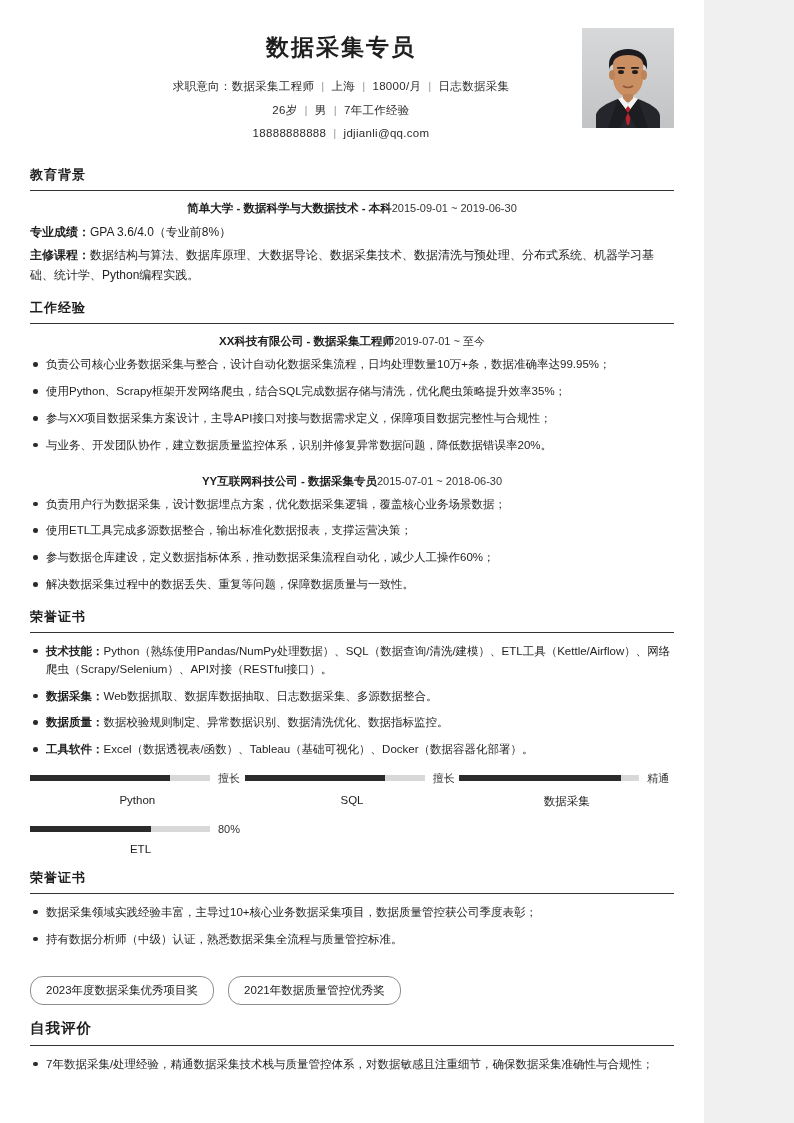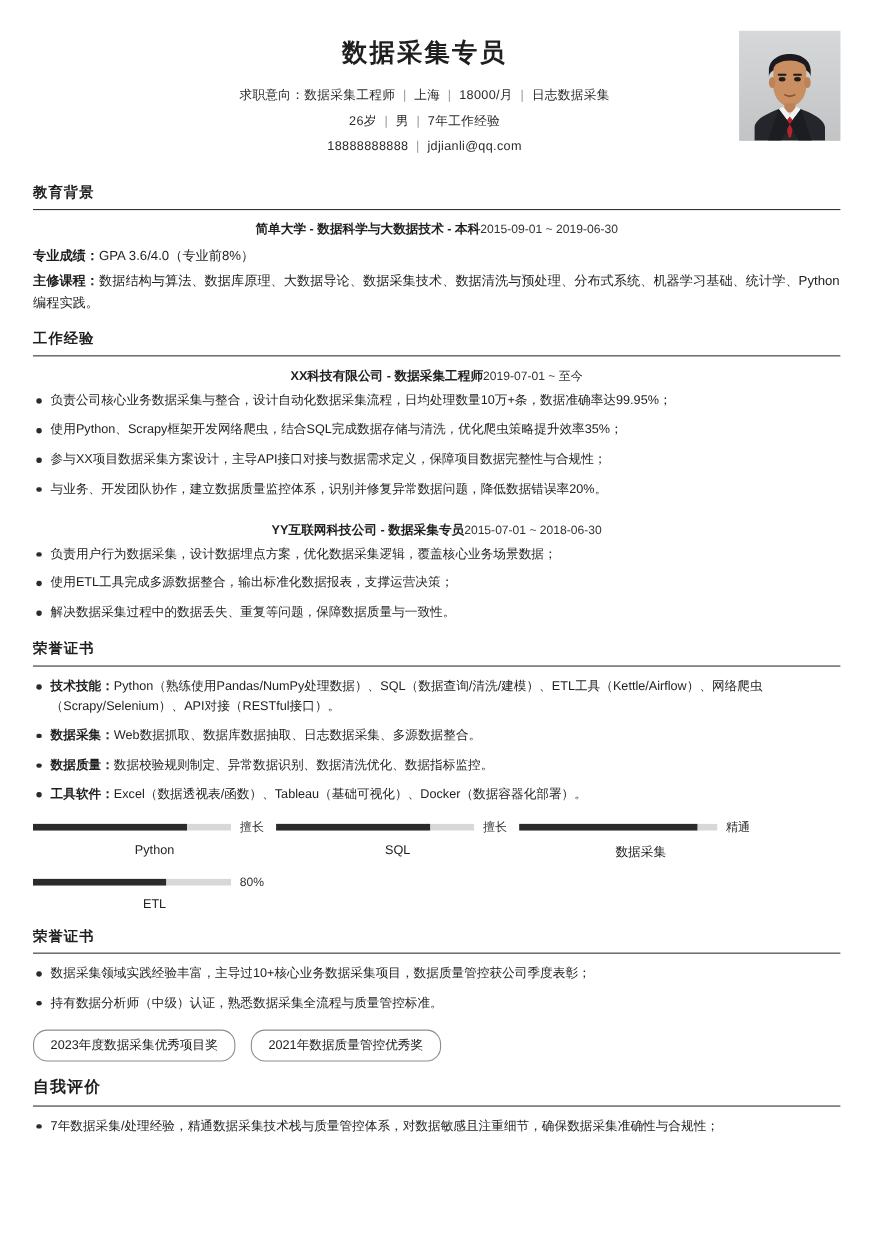--- a/index.html
+++ b/index.html
@@ -5,21 +5,21 @@
   * { box-sizing: border-box; }
   html, body { margin: 0; padding: 0; }
   body {
     width: 794px;
     height: 1123px;
     background: #f0f0f0;
     font-family: "Liberation Sans", sans-serif;
     color: #1f1f1f;
   }
   .page {
-    width: 794px;
+    width: 704px;
     min-height: 1123px;
     background: #ffffff;
     padding: 26px 30px 0 30px;
     position: relative;
   }
 
   
   .header {
     display: flex;
     align-items: flex-start;
@@ -147,21 +147,21 @@
     font-size: 11.5px;
     margin-top: 8px;
     color: #222;
   }
   .bars-second { margin-top: 14px; }
 
   
   .tags {
     display: flex;
     gap: 14px;
-    margin-top: 14px;
+    margin-top: 27px;
     margin-bottom: 4px;
   }
   .tag {
     border: 1px solid #8d8d8d;
     border-radius: 13px;
     padding: 6px 15px;
     font-size: 11.5px;
     color: #222;
   }
 
@@ -269,20 +269,21 @@
       <div class="block-gap"></div>
 
       <div>
         <div class="row-head">
           <span class="left">YY互联网科技公司 - 数据采集专员</span>
           <span class="right">2015-07-01 ~ 2018-06-30</span>
         </div>
         <ul class="bullets">
           <li>负责用户行为数据采集，设计数据埋点方案，优化数据采集逻辑，覆盖核心业务场景数据；</li>
           <li>使用ETL工具完成多源数据整合，输出标准化数据报表，支撑运营决策；</li>
+          <li>参与数据仓库建设，定义数据指标体系，推动数据采集流程自动化，减少人工操作60%；</li>
           <li>解决数据采集过程中的数据丢失、重复等问题，保障数据质量与一致性。</li>
         </ul>
       </div>
 
     </div>
   </div>
 
   <div class="section">
     <div class="section-title">荣誉证书</div>
     <div class="section-body">

